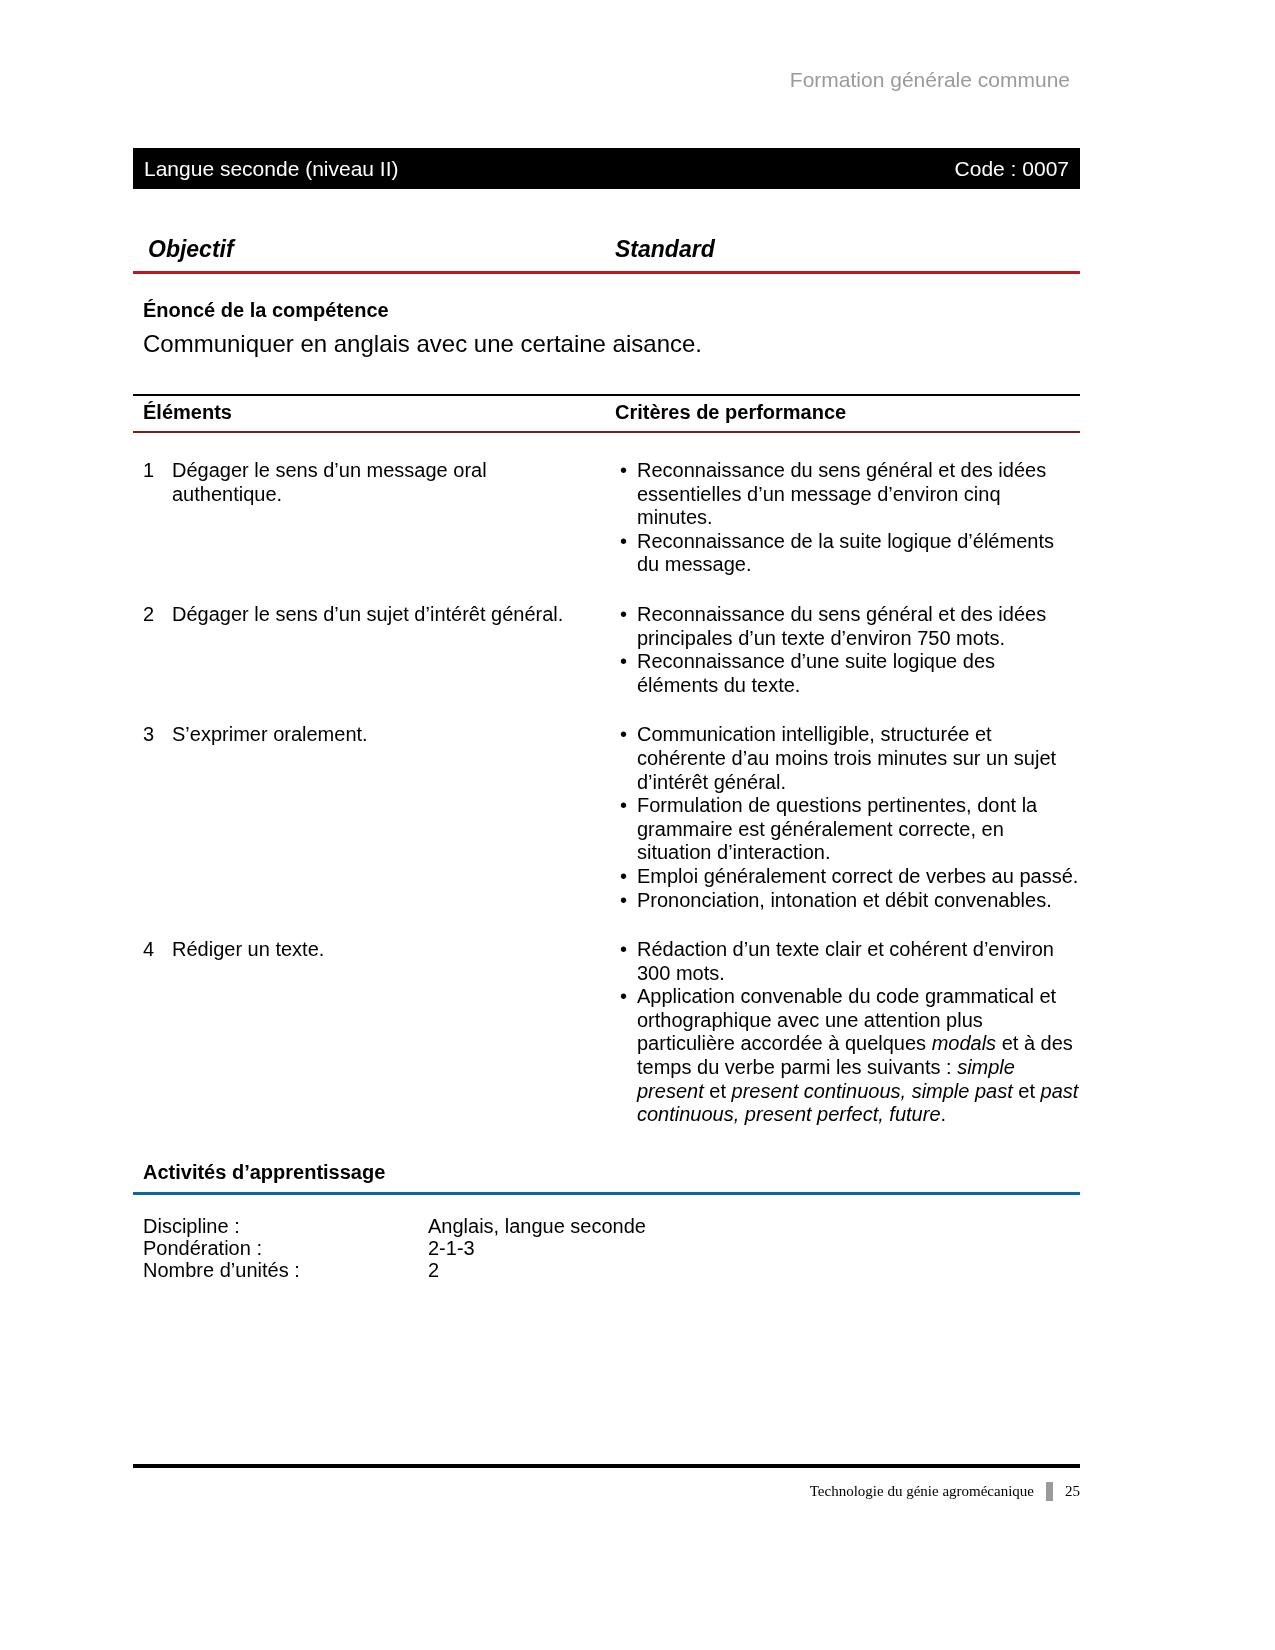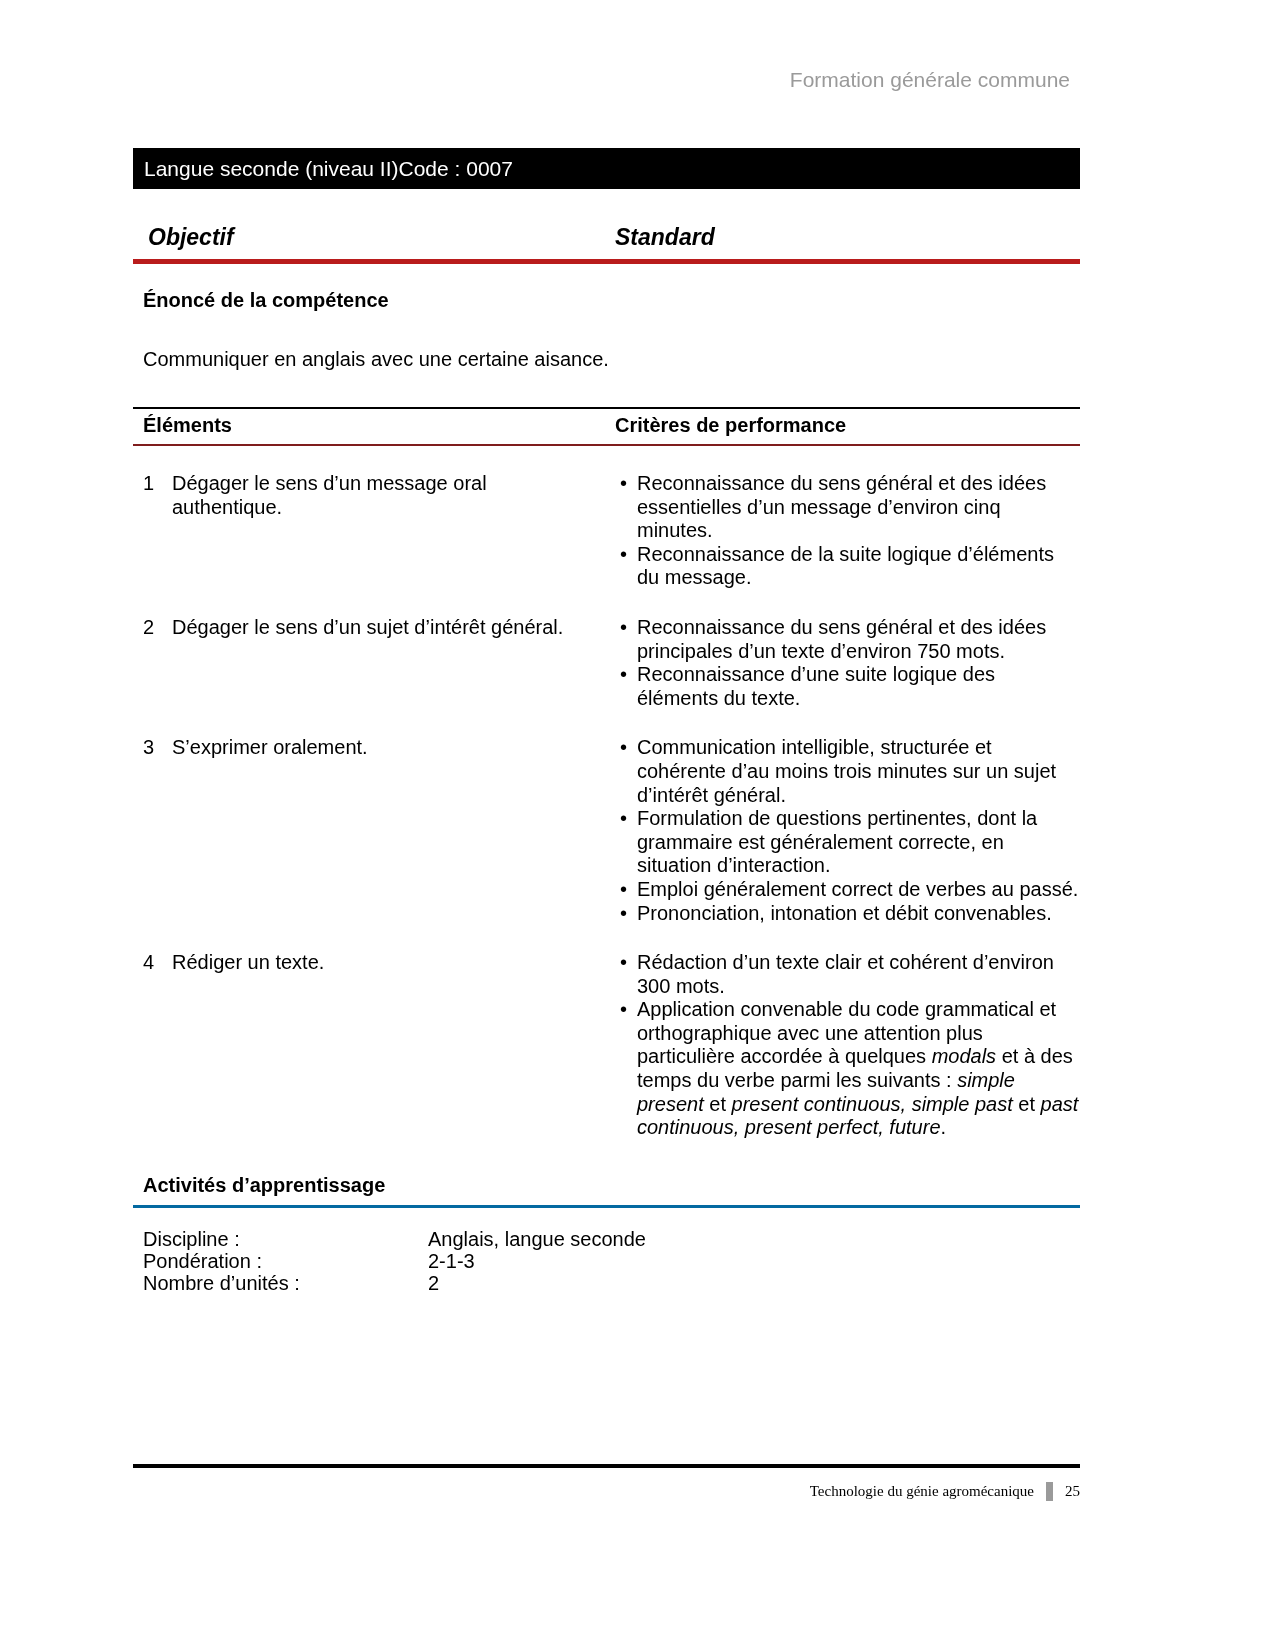--- a/index.html
+++ b/index.html
@@ -26,45 +26,46 @@
     text-align: right;
     font-size: 21px;
     color: #9a9a9a;
   }
   .title-bar {
     margin-top: 56px;
     height: 41px;
     background: #000;
     color: #fff;
     display: flex;
+    justify-content: space-between;
     align-items: center;
     padding: 0 11px;
     font-size: 21px;
   }
   .col-heads {
-    margin-top: 35px;
+    margin-top: 47px;
     display: grid;
     grid-template-columns: 482px 1fr;
-    border-bottom: 5px solid #b91c1c;
+    border-bottom: 3px solid #b91c1c;
     padding-bottom: 8px;
     font-weight: bold;
     font-style: italic;
     font-size: 23px;
   }
   .col-heads .left { padding-left: 15px; }
   .competence-heading {
     margin-top: 25px;
     padding-left: 10px;
     font-weight: bold;
     font-size: 20px;
   }
   .competence-statement {
-    margin-top: 36px;
+    margin-top: 8px;
     padding-left: 10px;
-    font-size: 20px;
+    font-size: 24px;
   }
   .table-head {
     margin-top: 36px;
     border-top: 2px solid #000;
     border-bottom: 2px solid #7f1d1d;
     padding: 5px 0 7px;
     display: grid;
     grid-template-columns: 472px 1fr;
     font-weight: bold;
     font-size: 20px;

